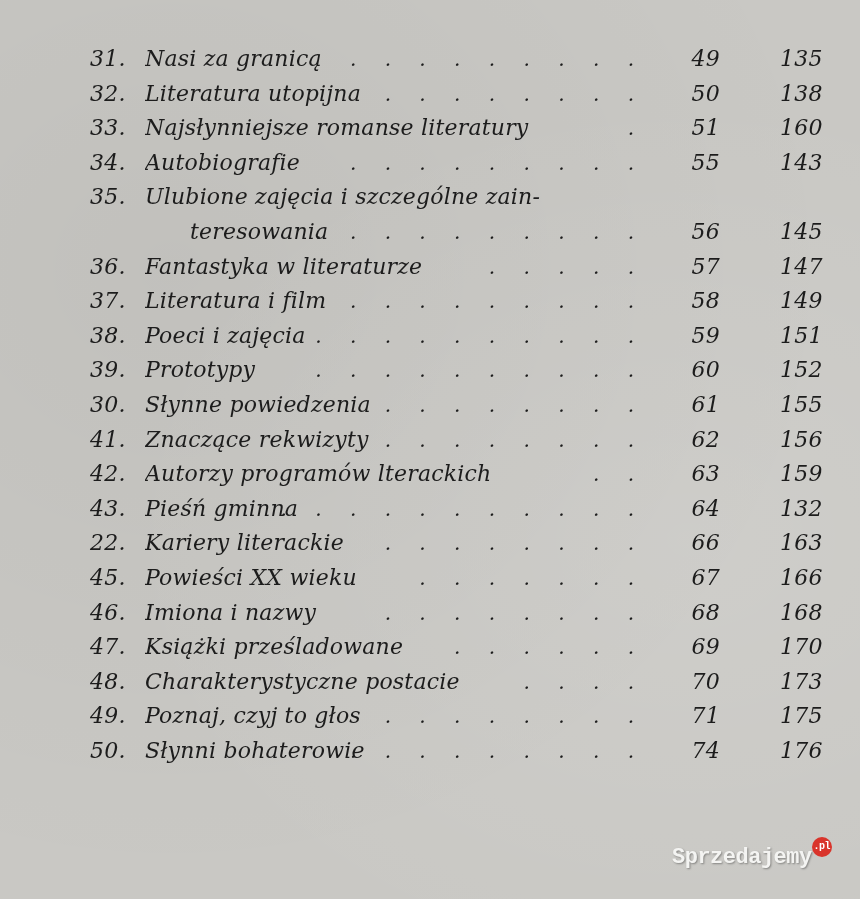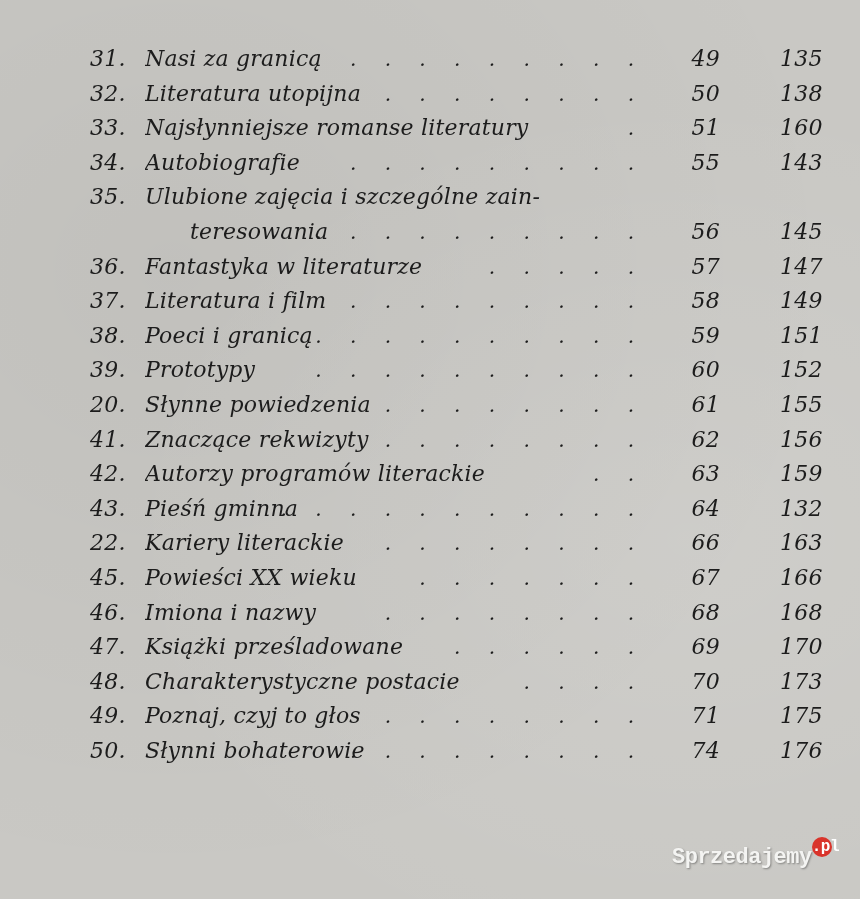--- a/index.html
+++ b/index.html
@@ -87,21 +87,21 @@
   }
   .watermark .badge {
     position: absolute;
     right: -20px;
     top: -8px;
     width: 20px;
     height: 20px;
     border-radius: 50%;
     background: #d9342b;
     color: #fff;
-    font-size: 16px;
+    font-size: 10px;
     line-height: 20px;
     text-align: center;
     text-shadow: none;
   }
 </style>
 </head>
 <body>
 
 <div class="page">
   <div class="toc">
@@ -165,53 +165,53 @@
     <div class="row">
       <span class="num">37.</span>
       <span class="title"><span class="t">Literatura i film</span></span>
       <span class="dots">. . . . . . . . .</span>
       <span class="p1">58</span>
       <span class="p2">149</span>
     </div>
 
     <div class="row">
       <span class="num">38.</span>
-      <span class="title"><span class="t">Poeci i granicą</span></span>
+      <span class="title"><span class="t">Poeci i zajęcia</span></span>
       <span class="dots">. . . . . . . . . .</span>
       <span class="p1">59</span>
       <span class="p2">151</span>
     </div>
 
     <div class="row">
       <span class="num">39.</span>
       <span class="title"><span class="t">Prototypy</span></span>
       <span class="dots">. . . . . . . . . .</span>
       <span class="p1">60</span>
       <span class="p2">152</span>
     </div>
 
     <div class="row">
-      <span class="num">20.</span>
+      <span class="num">30.</span>
       <span class="title"><span class="t">Słynne powiedzenia</span></span>
       <span class="dots">. . . . . . . .</span>
       <span class="p1">61</span>
       <span class="p2">155</span>
     </div>
 
     <div class="row">
       <span class="num">41.</span>
       <span class="title"><span class="t">Znaczące rekwizyty</span></span>
       <span class="dots">. . . . . . . .</span>
       <span class="p1">62</span>
       <span class="p2">156</span>
     </div>
 
     <div class="row">
       <span class="num">42.</span>
-      <span class="title"><span class="t">Autorzy programów literackie</span></span>
+      <span class="title"><span class="t">Autorzy programów lterackich</span></span>
       <span class="dots">. .</span>
       <span class="p1">63</span>
       <span class="p2">159</span>
     </div>
 
     <div class="row">
       <span class="num">43.</span>
       <span class="title"><span class="t">Pieśń gminna</span></span>
       <span class="dots">. . . . . . . . . . .</span>
       <span class="p1">64</span>

